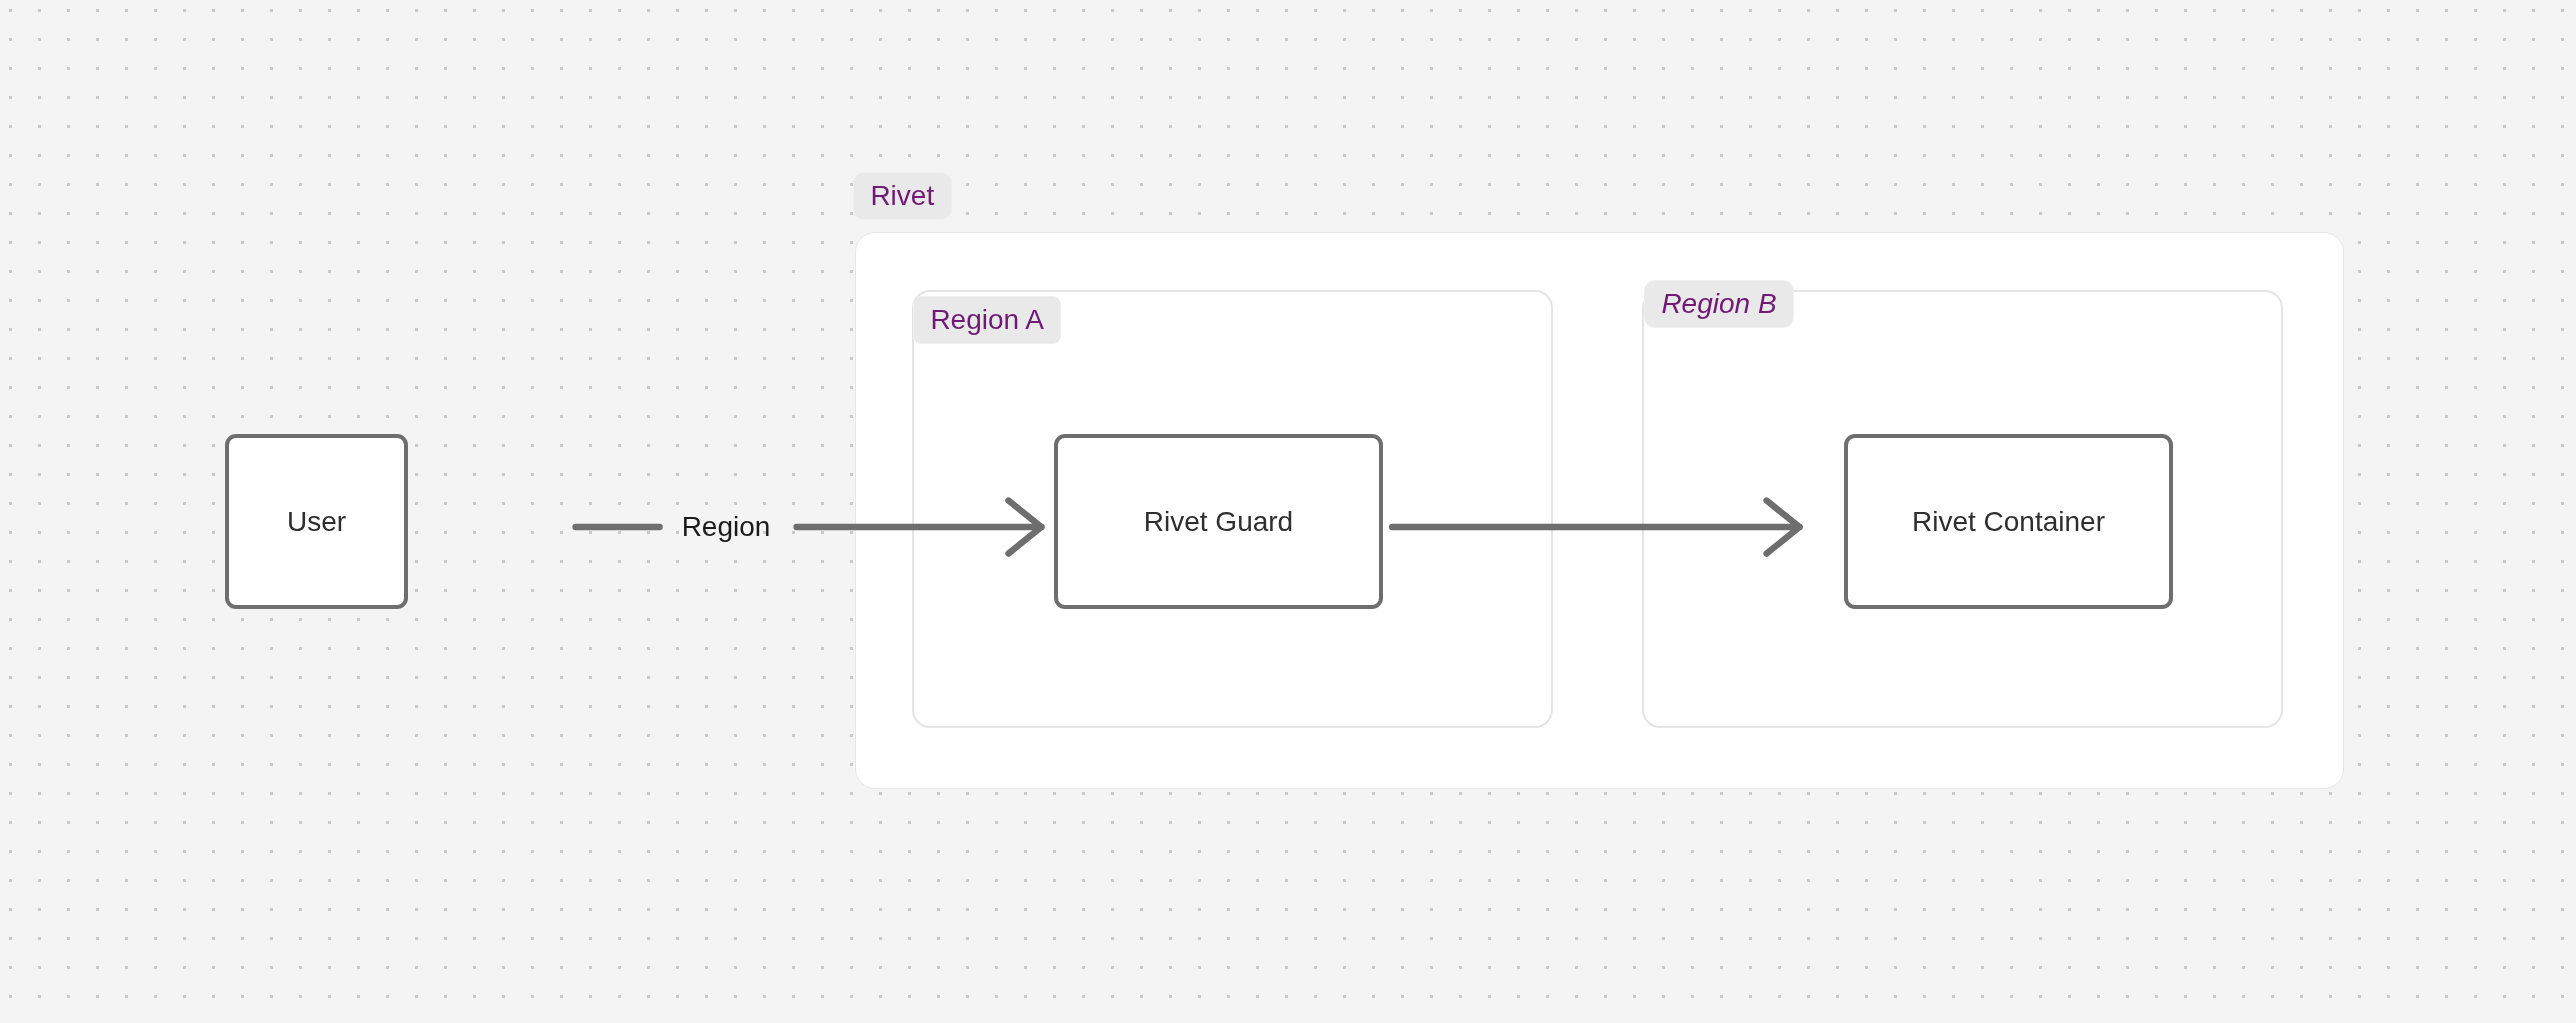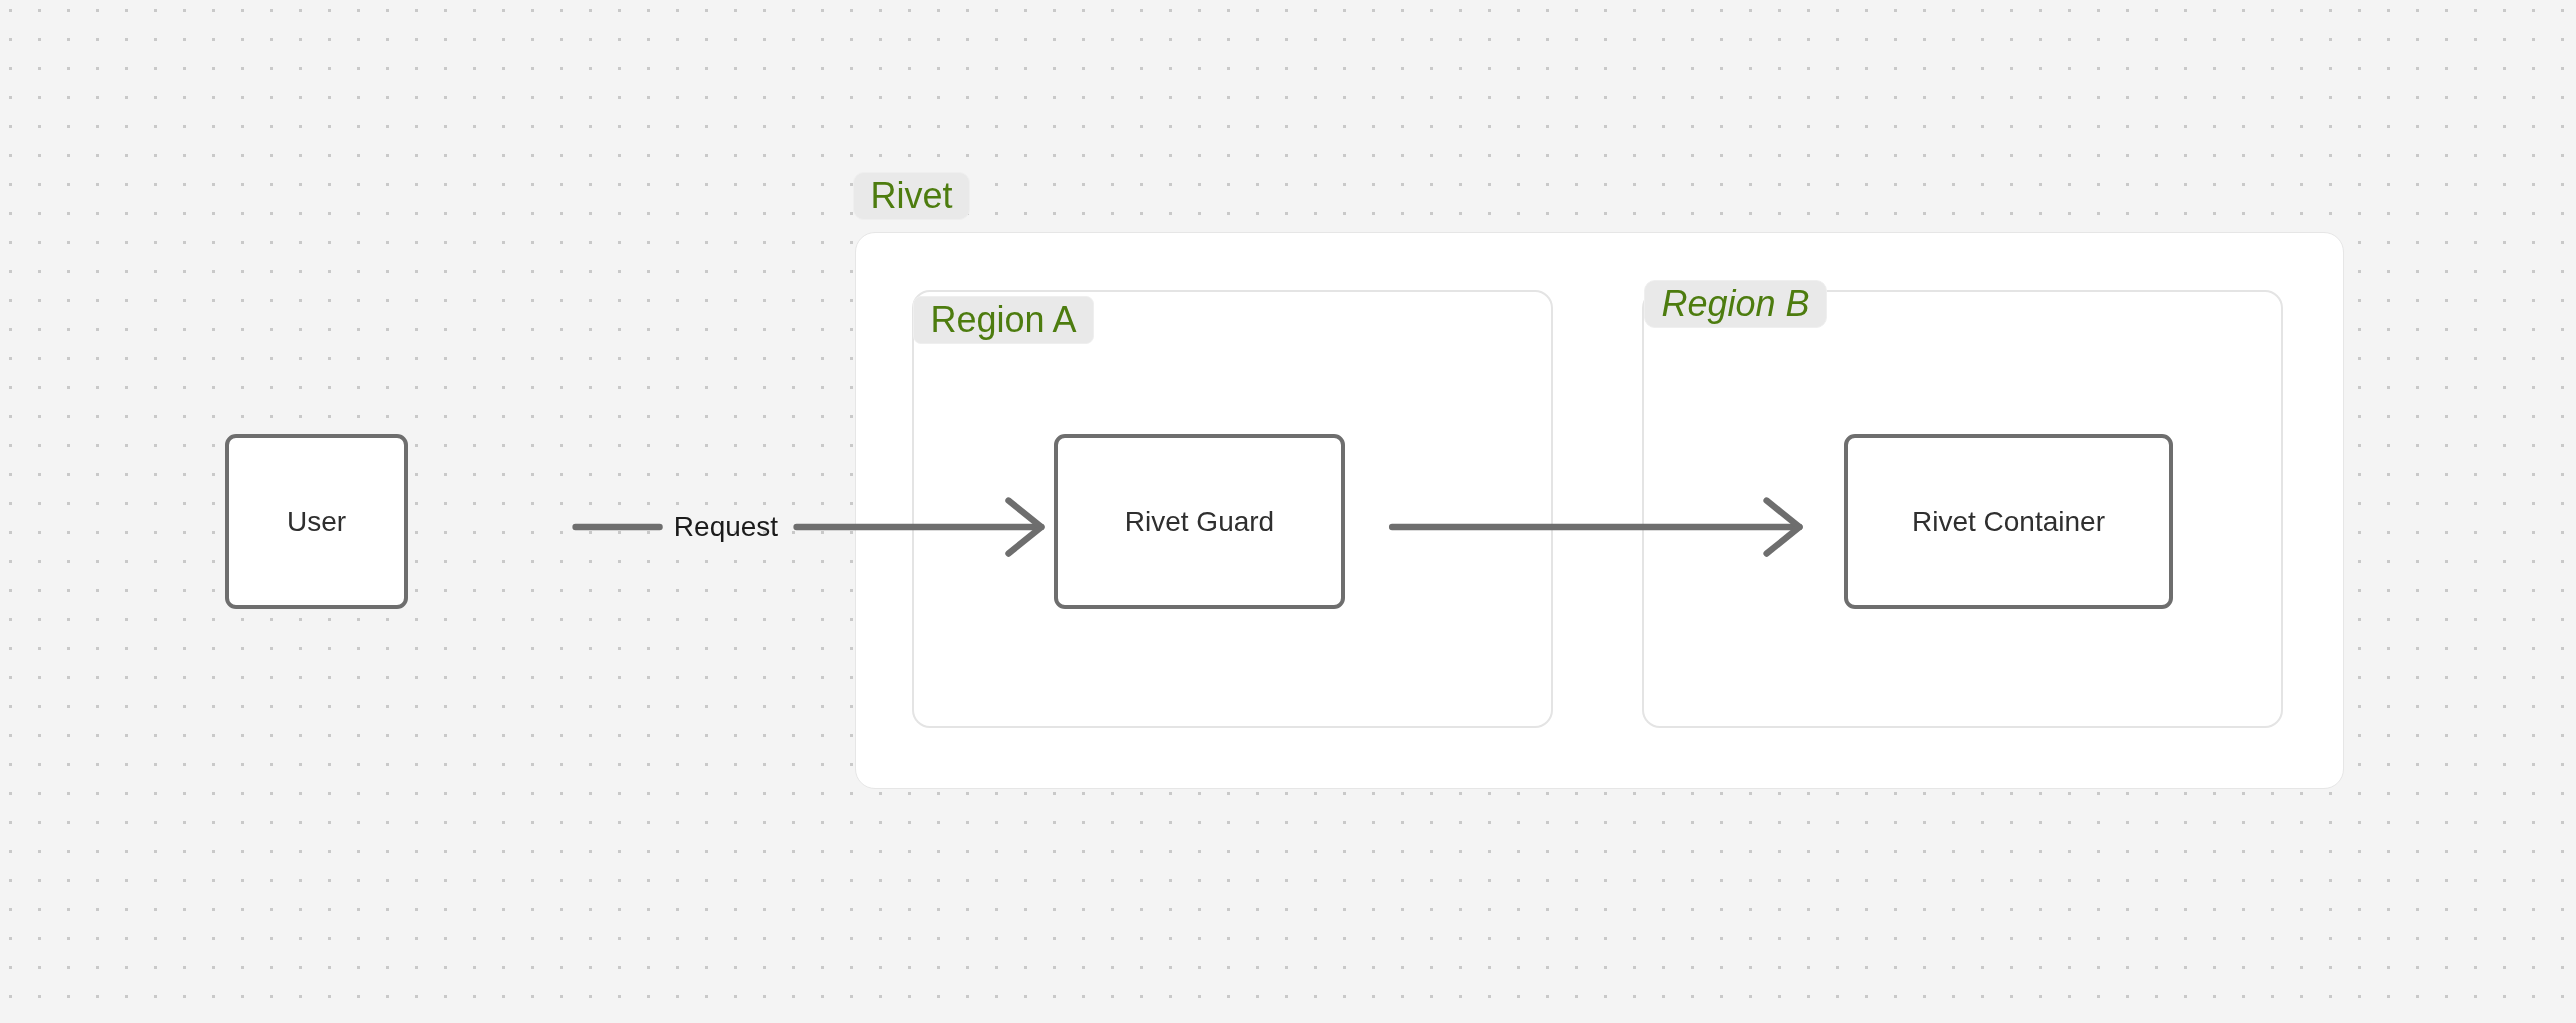--- a/index.html
+++ b/index.html
@@ -63,22 +63,22 @@
   
   .pill {
     position: absolute;
     box-sizing: border-box;
     display: flex;
     align-items: center;
     justify-content: center;
     background: #e9e9e9;
     border: 1.8px solid #efefef;
     border-radius: 11px;
-    color: #4d7c0f;
-    font-size: 36px;
+    color: #701a75;
+    font-size: 28px;
     line-height: 1;
     padding: 0 16.4px;
     height: 48px;
     white-space: nowrap;
   }
   #pill-rivet {
     left: 853px;
     top: 172px;
   }
   #pill-region-a {
@@ -108,21 +108,21 @@
   }
   #node-user {
     left: 225px;
     top: 434px;
     width: 183px;
     height: 175px;
   }
   #node-rivet-guard {
     left: 1054px;
     top: 434px;
-    width: 291px;
+    width: 329px;
     height: 175px;
   }
   #node-rivet-container {
     left: 1812px;
     top: 434px;
     width: 329px;
     height: 175px;
     margin-left: 32px;
   }
 
@@ -200,16 +200,16 @@
   <div class="node" id="node-rivet-container">
     <span>Rivet Container</span>
   </div>
 
   <div class="pill" id="pill-rivet">Rivet</div>
 
   <div class="pill" id="pill-region-a">Region A</div>
 
   <div class="pill" id="pill-region-b">Region B</div>
 
-  <div class="edge-label" id="edge-label-request">Request</div>
+  <div class="edge-label" id="edge-label-request">Region</div>
 
 </div>
 
 
 </body></html>

